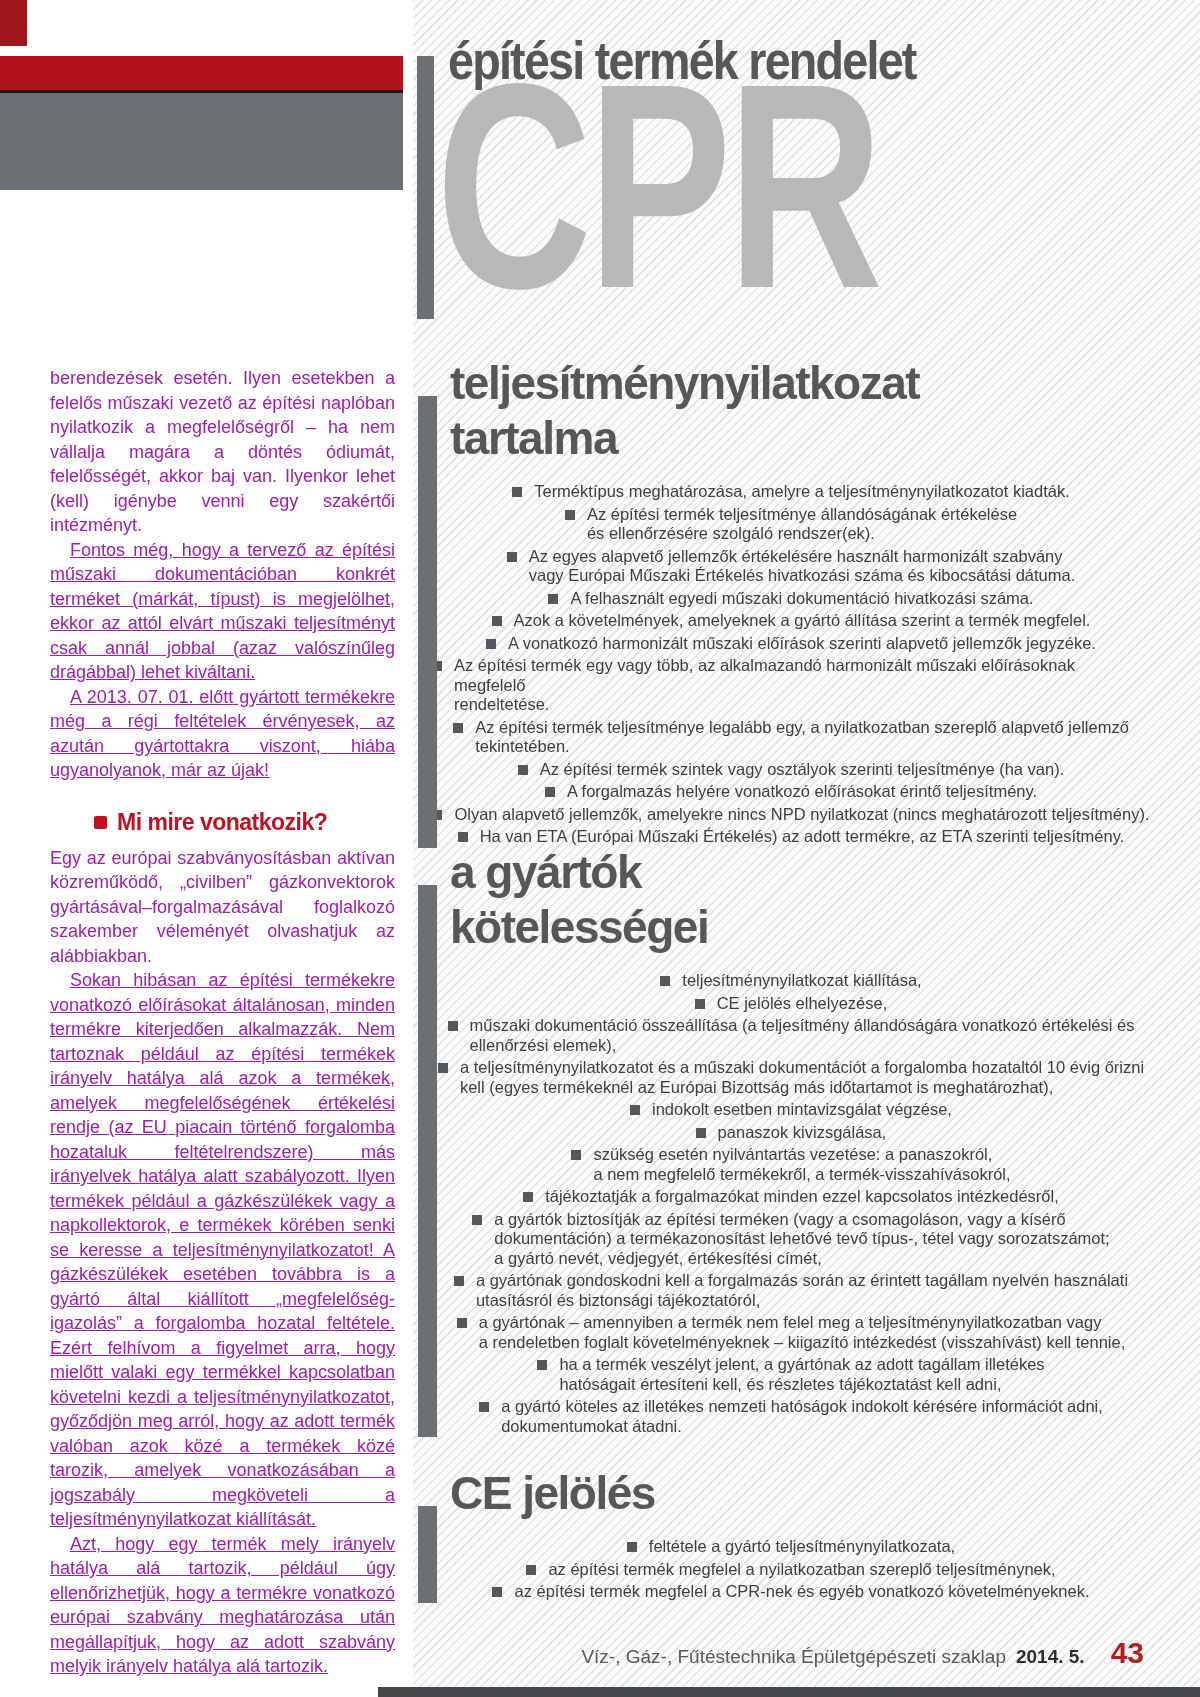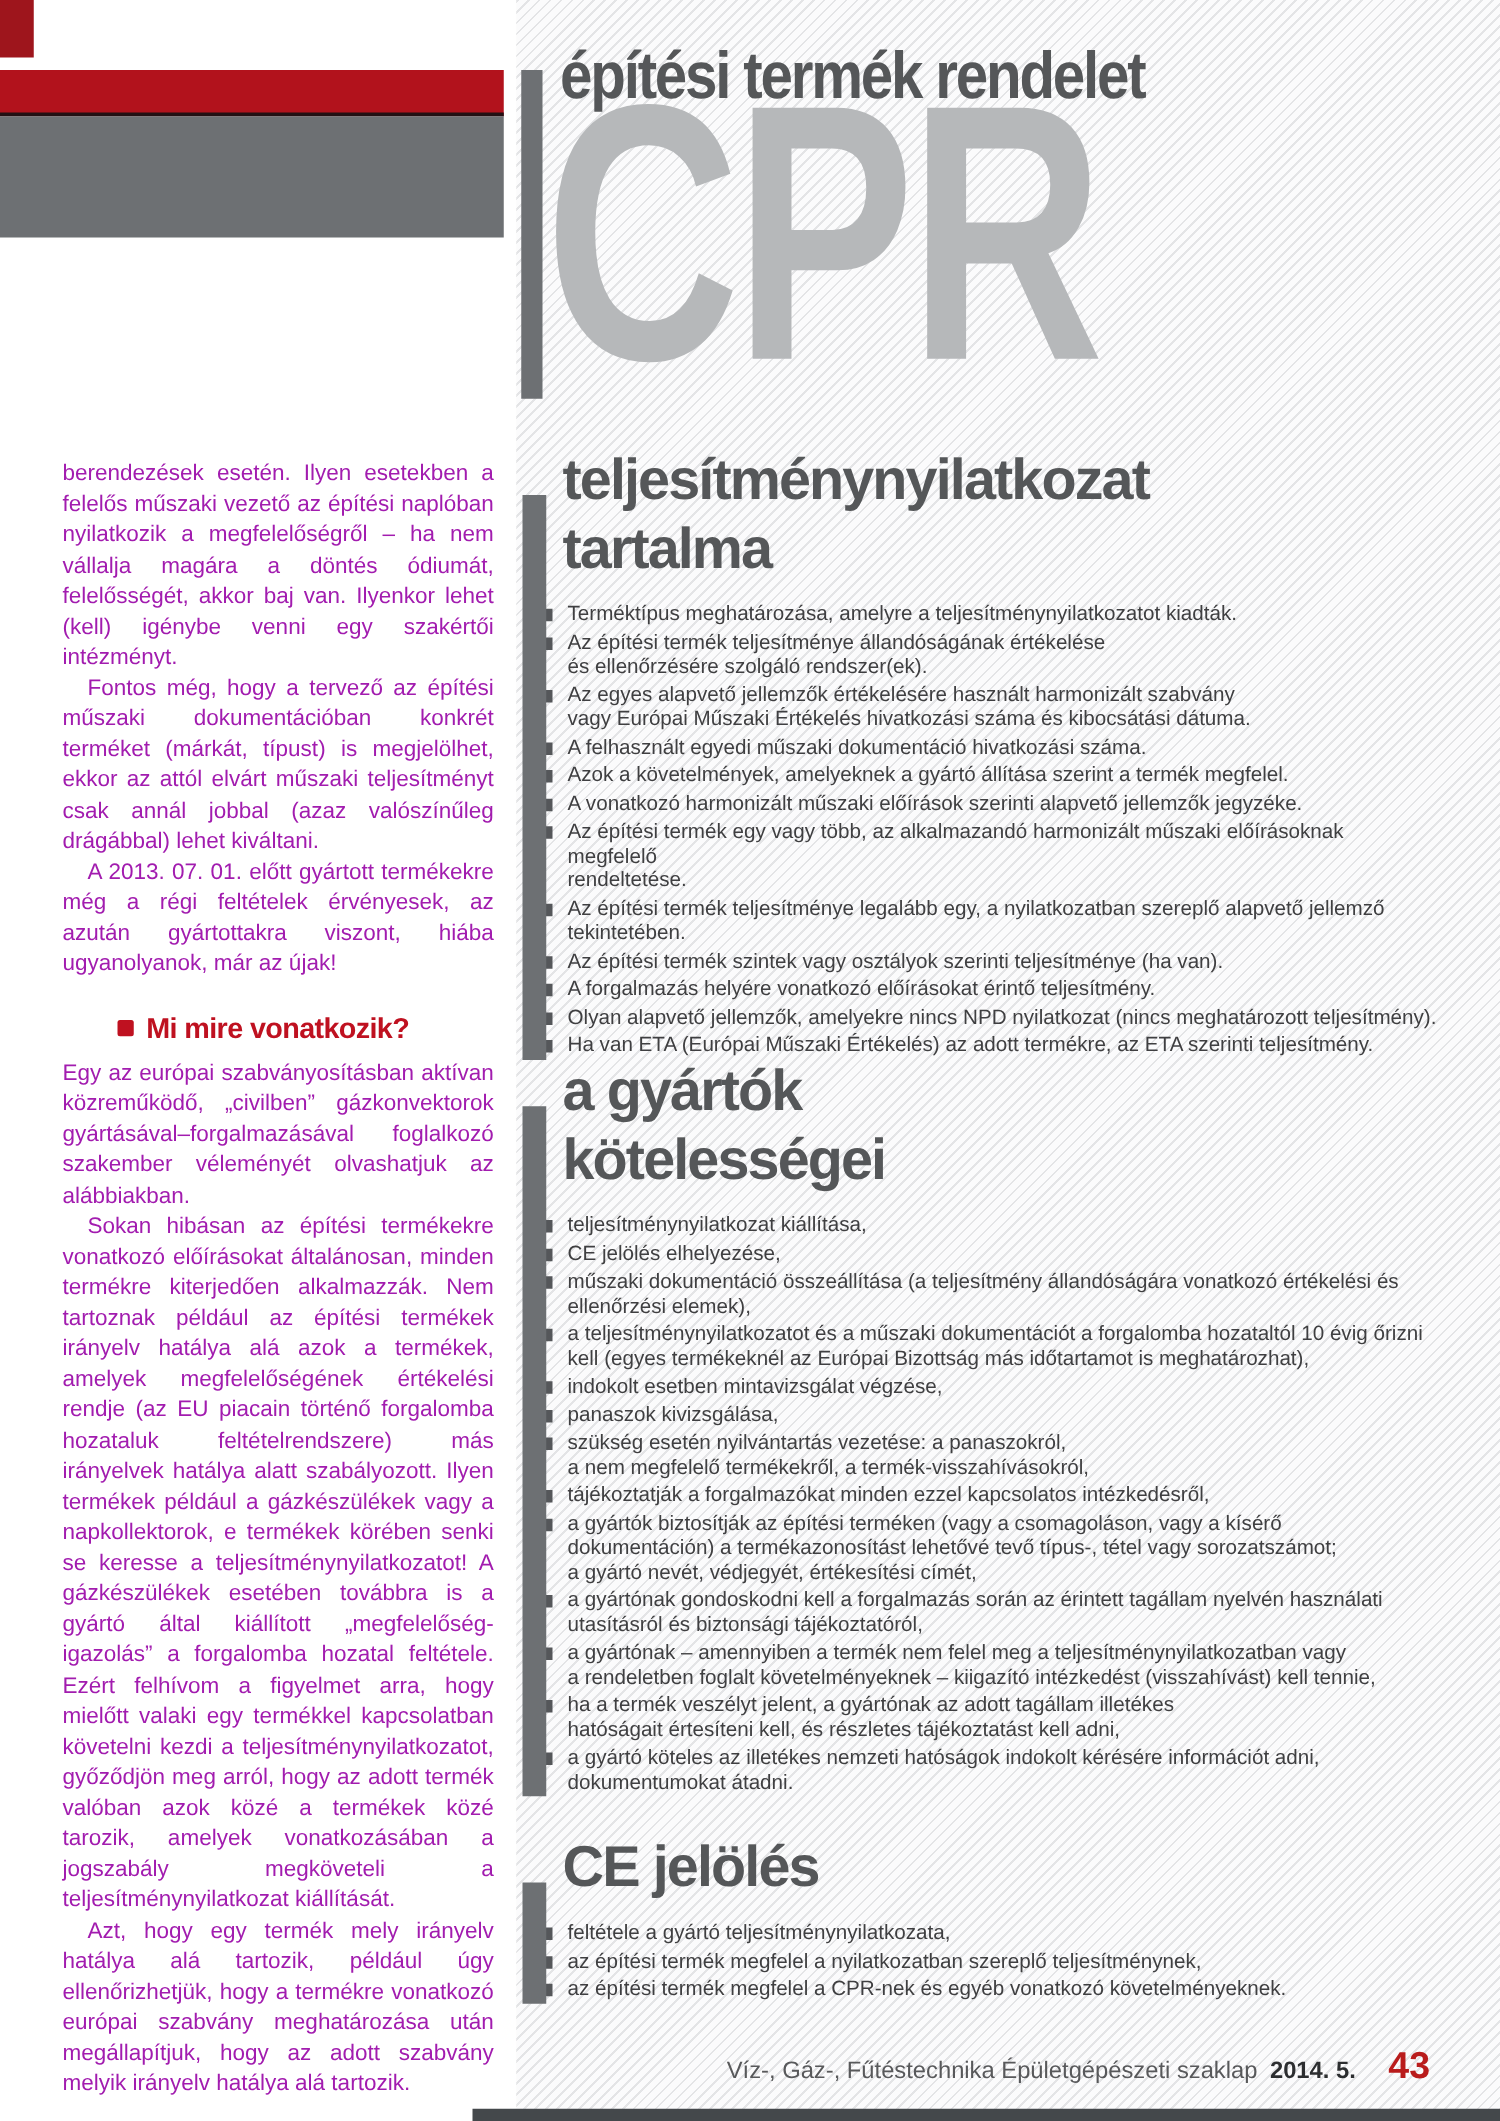--- a/index.html
+++ b/index.html
@@ -20,33 +20,33 @@
   .banner-vbar{left:417px;top:56px;width:17px;height:263px;background:#6d7073;}
 
   .banner-title{left:448px;top:30px;margin:0;font-size:53px;font-weight:bold;color:#555759;
                 letter-spacing:-2px;white-space:nowrap;transform:scaleX(.88);transform-origin:left top;}
   .banner-acronym{left:436px;top:40px;font-size:292px;font-weight:bold;color:#b6b8ba;line-height:1;
                   letter-spacing:-6px;white-space:nowrap;transform:scaleX(.74);transform-origin:left top;}
 
   
   .left-col{left:50px;top:366px;width:345px;}
   .para{margin:0;font-size:18px;line-height:24.5px;text-align:justify;color:#a21caf;}
-  .para.indent{text-indent:20px;}
+  .para.indent{text-indent:20px;text-decoration:underline;}
   .red-heading{margin:26px 0 10px;font-size:23px;font-weight:bold;color:#bf1120;
                display:flex;align-items:center;gap:10px;letter-spacing:-0.5px;padding-left:44px;}
   .red-sq{flex:none;width:13px;height:13px;background:#bf1120;border-radius:2px;}
 
   
   .sec{position:absolute;left:418px;width:732px;}
   #sec-0{top:356px;} #sec-1{top:845px;} #sec-2{top:1466px;}
   .sec-bar{position:absolute;left:0;top:40px;bottom:2px;width:19px;background:#6d7073;}
   .sec-heading{margin:0 0 16px 32px;font-size:46px;line-height:55px;font-weight:bold;
                color:#555759;letter-spacing:-1.5px;}
   .sec-list{list-style:none;margin:0;padding:0 0 0 14px;}
-  .sec-list li{display:flex;margin:0 0 3px 0;}
+  .sec-list li{display:flex;margin:0 0 3px 0;justify-content:center;}
   .sq{flex:none;width:10px;height:10px;background:#55575a;margin:5px 12px 0 0;}
   .bt{font-size:16.5px;line-height:19.5px;color:#3f3f41;white-space:pre-line;}
 
   
   .footer{left:413px;top:1636px;width:737px;display:flex;justify-content:flex-end;align-items:baseline;}
   .journal{font-size:19px;color:#58595b;}
   .issue{font-size:19px;font-weight:bold;color:#2c2e30;margin-left:10px;}
   .pageno{font-size:30px;font-weight:bold;color:#b91c1c;margin-left:26px;margin-right:6px;}
 
   .bottom-bar{left:378px;top:1687px;width:822px;height:10px;background:#44484b;}

